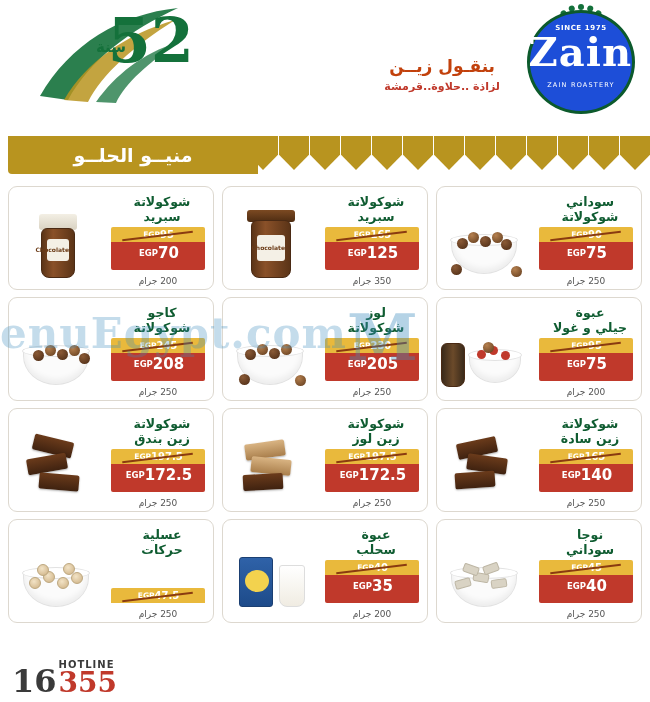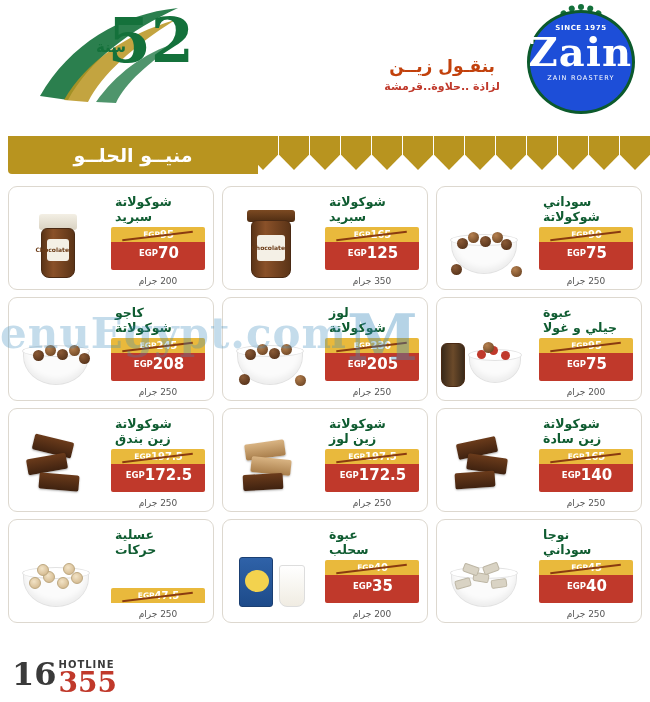--- a/index.html
+++ b/index.html
@@ -37,21 +37,21 @@
   .logo-since {
     font-size: 7px; letter-spacing: .6px; margin-top: 11px; font-weight: bold;
     color:#fdfdfd;
   }
   .logo-z {
     font-size: 40px; font-weight: bold; line-height: 38px; letter-spacing: 1px;
     font-family: "DejaVu Serif", serif;
     margin-top: 1px;
   }
   .logo-roastery {
-    font-size: 6.5px; letter-spacing: 1.2px; margin-top: 3px;
+    font-size: 6.5px; letter-spacing: 1.2px; margin-top: 10px;
   }
   .logo-ticks {
     position:absolute; inset:0;
     border-radius:50%;
   }
   .logo-ticks span {
     position:absolute; left:50%; top:50%;
     width:2px; height:56px; margin-left:-1px; margin-top:-56px;
     background: transparent;
   }
@@ -152,21 +152,21 @@
     position: relative;
     padding: 7px 4px 4px 6px;
     text-align: left;
     direction: rtl;
   }
   .item-name {
     font-size: 12.5px;
     font-weight: bold;
     color: #0f5c31;
     line-height: 15px;
-    text-align: left;
+    text-align: center;
     padding-left: 4px;
     white-space: pre-line;
   }
   .price-block {
     position: absolute;
     left: 6px; bottom: 19px;
     width: 94px;
   }
   .old-price {
     background: #e9b93c;
@@ -295,21 +295,21 @@
   }
 
   
   .footer {
     position: absolute;
     left: 0; right: 0; bottom: 0;
     height: 46px;
   }
   .hotline {
     position:absolute; left: 12px; bottom: 6px;
-    display:flex; align-items:flex-start; direction:ltr;
+    display:flex; align-items:flex-end; direction:ltr;
   }
   .hl-16 {
     font-size: 32px; font-weight: bold; color:#3a3a3a; line-height: 30px;
     font-family:"DejaVu Serif", serif;
   }
   .hl-right { margin-left: 2px; }
   .hl-word {
     font-size: 10px; color:#3a3a3a; letter-spacing: 1px; font-weight: bold; text-align:left;
   }
   .hl-355 {

